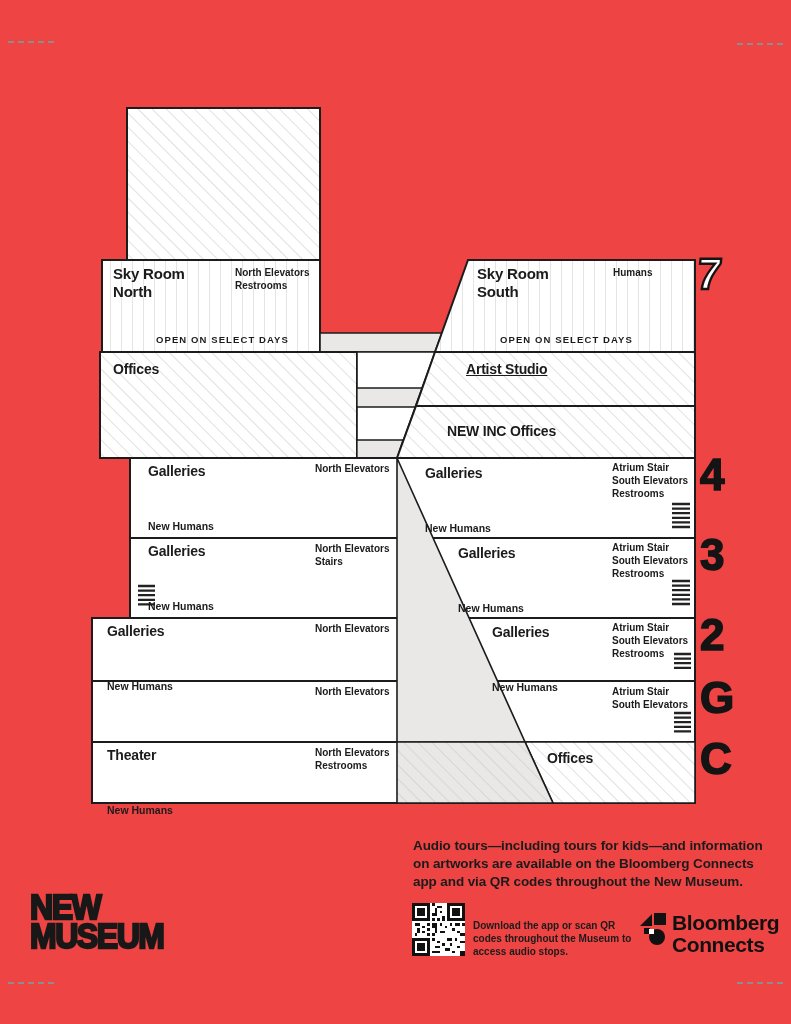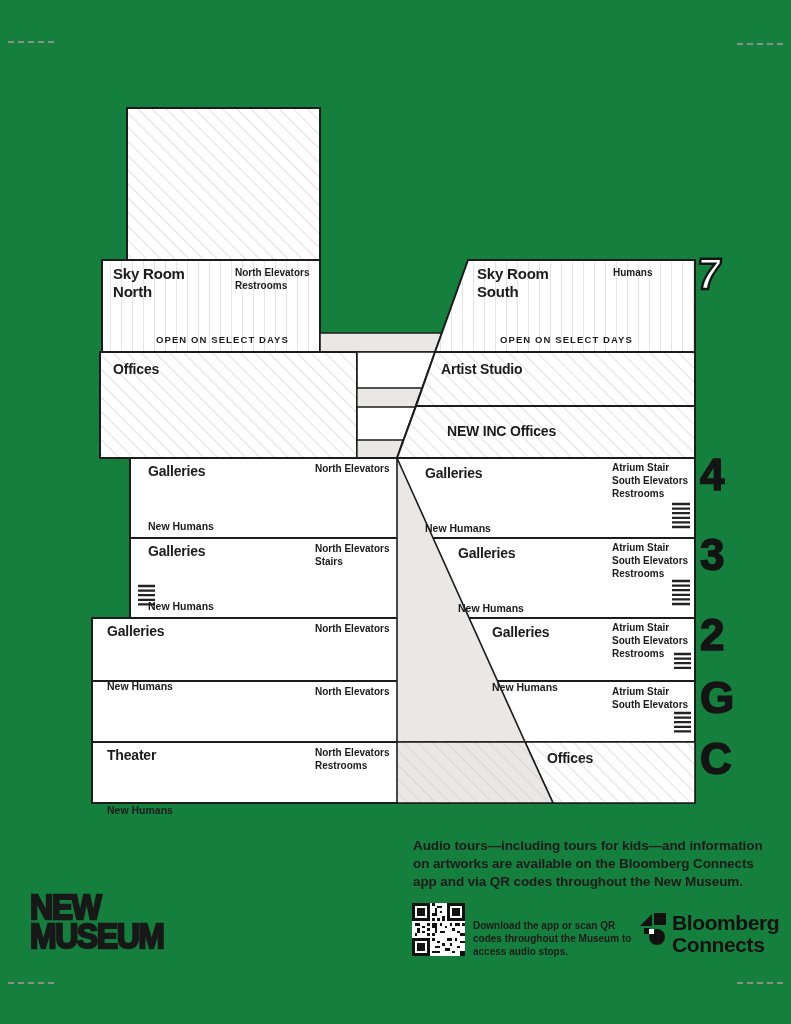--- a/index.html
+++ b/index.html
@@ -1,17 +1,17 @@
 <!DOCTYPE html>
 <html><head>
 <meta charset="utf-8">
 <style>
   html,body{margin:0;padding:0;background:#fff;}
   #canvas{
-    position:relative;width:791px;height:1024px;background:#15803d;overflow:hidden;
+    position:relative;width:791px;height:1024px;background:#ef4444;overflow:hidden;
     font-family:"Liberation Sans","DejaVu Sans",sans-serif;color:#1b1b1b;
   }
   .abs{position:absolute;}
   .pre{white-space:pre-line;}
   .title{font-size:14px;font-weight:700;line-height:1.18;letter-spacing:-0.2px;}
   .title-lg{font-size:15px;font-weight:700;line-height:1.18;letter-spacing:-0.2px;}
   .sub{font-size:10.5px;font-weight:700;line-height:1.2;margin-top:40px;}
   .svc{font-size:10px;font-weight:700;line-height:1.3;}
   .note{font-size:9.5px;font-weight:700;letter-spacing:1.1px;padding-left:44px;}
   .floor-num{
@@ -91,21 +91,21 @@
   <div class="abs svc pre" style="left:235px;top:266px;">North Elevators
 Restrooms</div>
   <div class="abs note" style="left:112px;top:334px;">OPEN ON SELECT DAYS</div>
   <div class="abs title-lg pre" style="left:477px;top:265px;">Sky Room
 South</div>
   <div class="abs svc" style="left:613px;top:266px;">Humans</div>
   <div class="abs note" style="left:456px;top:334px;">OPEN ON SELECT DAYS</div>
   <div class="abs floor-num outline" style="left:697px;top:254px;">7</div>
 
   <div class="abs title" style="left:113px;top:361px;">Offices</div>
-  <div class="abs title" style="left:441px;top:361px;">Artist Studio</div>
+  <div class="abs title" style="left:466px;top:361px;text-decoration:underline;">Artist Studio</div>
   <div class="abs title" style="left:447px;top:423px;">NEW INC Offices</div>
 
   <div class="abs title" style="left:148px;top:463px;">Galleries</div>
   <div class="abs sub" style="left:148px;top:480px;">New Humans</div>
   <div class="abs svc" style="left:315px;top:462px;">North Elevators</div>
   <div class="abs title" style="left:425px;top:465px;">Galleries</div>
   <div class="abs sub" style="left:425px;top:482px;">New Humans</div>
   <div class="abs svc pre" style="left:612px;top:461px;">Atrium Stair
 South Elevators
 Restrooms</div>

